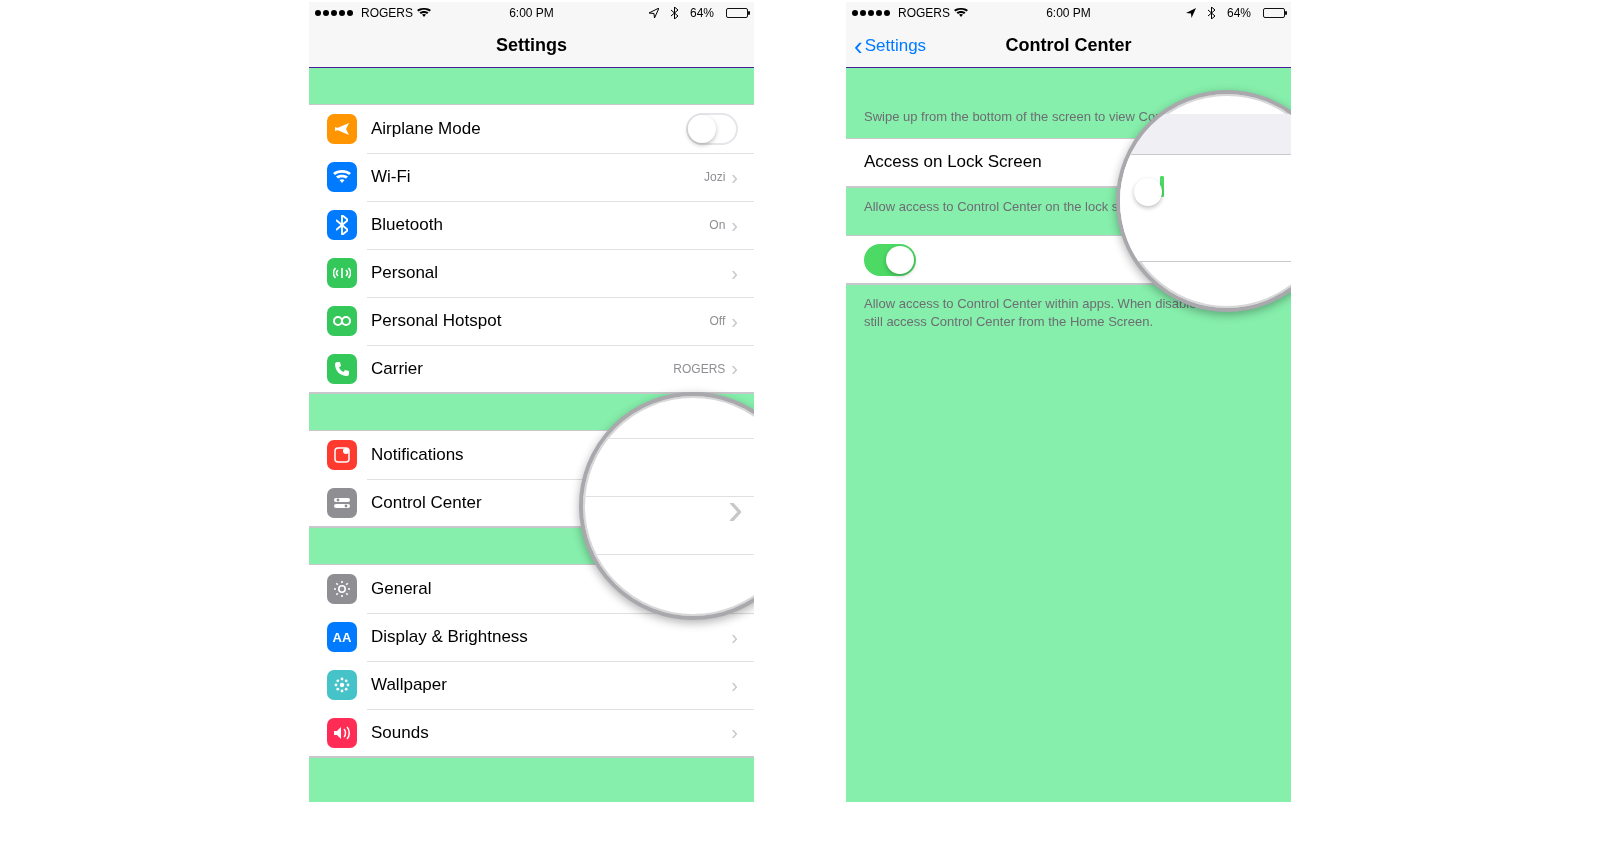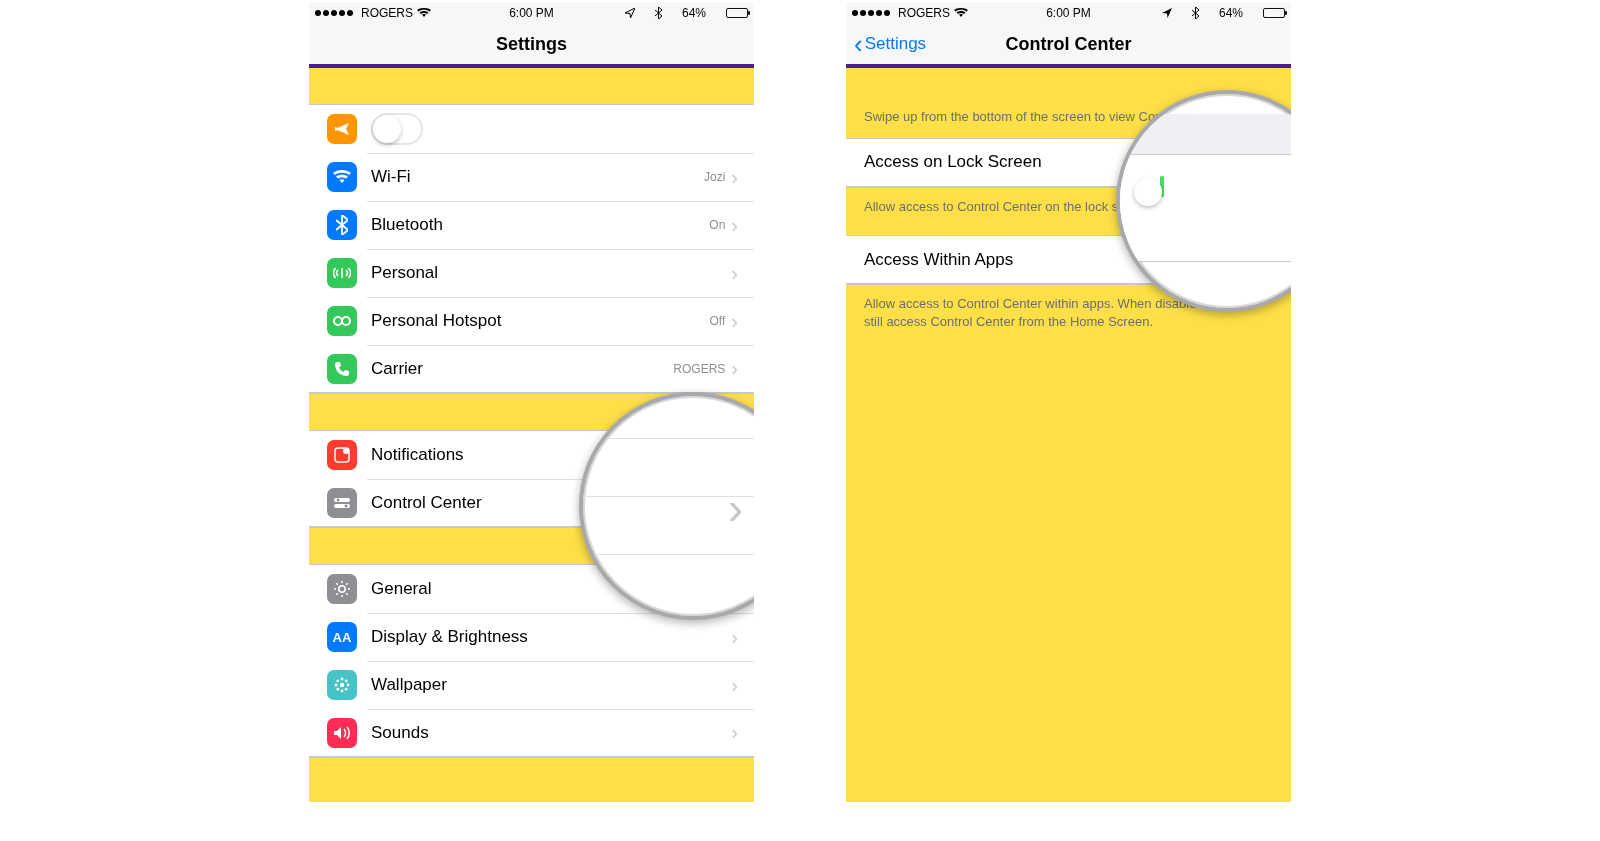--- a/index.html
+++ b/index.html
@@ -10,54 +10,54 @@
     height: 841px;
     display: flex;
     justify-content: center;
     align-items: flex-start;
     padding-top: 2px;
     gap: 92px;
   }
   .phone {
     width: 445px;
     height: 800px;
-    background: #fde047;
+    background: #86efac;
     position: relative;
     overflow: hidden;
   }
   
   .status-bar {
     height: 22px;
     background: #f7f7f8;
     display: flex;
     align-items: center;
     font-size: 12px;
     font-weight: 500;
     padding: 0 6px;
     color: #000;
     position: relative;
   }
   .status-left { display:flex; align-items:center; gap:4px; }
   .signal-dots { display:flex; gap:2px; }
   .dot { width:6px; height:6px; border-radius:50%; background:#000; }
   .carrier { font-size:12px; margin-left:4px; }
   .status-center { position:absolute; left:50%; transform:translateX(-50%); font-weight:400; }
-  .status-right { margin-left:auto; display:flex; align-items:center; gap:20px; }
+  .status-right { margin-left:auto; display:flex; align-items:center; gap:12px; }
   .nav-glyph { font-size:11px; }
   .battery-box {
     width:22px; height:10px; border:1px solid #111; border-radius:2px;
     padding:1px; position:relative;
   }
   .battery-box::after{content:""; position:absolute; right:-3px; top:2px; width:2px; height:4px; background:#111; border-radius:1px;}
   .battery-fill { width:60%; height:100%; background:#ffcc00; }
   
   .nav-bar {
     height: 44px;
     background: #f7f7f8;
-    border-bottom: 4px solid #4c1d95;
+    border-bottom: 1px solid #4c1d95;
     display:flex; align-items:center; justify-content:center;
     position:relative;
   }
   .nav-title { font-size:18px; font-weight:600; }
   .nav-back {
     position:absolute; left:8px; display:flex; align-items:center;
     color:#007aff; font-size:17px;
   }
   .nav-back .chev { font-size:26px; line-height:20px; margin-right:2px; font-weight:500; }
   
@@ -162,20 +162,21 @@
 
   <div class="group-spacer"></div>
 
   <div class="group">
     <div class="cell">
       <span class="app-icon bg-orange">
         <svg width="18" height="18" viewBox="0 0 18 18">
             <path d="M2 9 L16 3 L13 9 L16 15 Z M8 9 L2 11 L2 7 Z" fill="#fff"></path>
           </svg>
       </span>
+      <span class="cell-label">Airplane Mode</span>
       <span class="switch">
           <span class="knob"></span>
         </span>
     </div>
     <div class="cell">
       <span class="app-icon bg-blue">
         <svg width="18" height="14" viewBox="0 0 18 14">
             <path d="M9 13 L6.5 10 C8 9 10 9 11.5 10 Z M3 6.5 C6 4 12 4 15 6.5 L13 8.5 C11 7 7 7 5 8.5 Z M0 3 C4.5 -1 13.5 -1 18 3 L16 5 C12.5 2 5.5 2 2 5 Z" fill="#fff"></path>
           </svg>
       </span>
@@ -371,21 +372,20 @@
           <span class="knob"></span>
         </span>
     </div>
   </div>
   <div class="group-text">Allow access to Control Center on the lock screen.</div>
 
   <div style="height:14px;"></div>
 
   <div class="group">
     <div class="cell noicon">
-      <span class="cell-label">Access Within Apps</span>
       <span class="switch on">
           <span class="knob"></span>
         </span>
     </div>
   </div>
   <div class="group-text">Allow access to Control Center within apps. When disabled, you can still access Control Center from the Home Screen.</div>
 
   <div class="magnifier" style="width:222px;height:222px;left:270px;top:88px;">
     <div class="mag-content">
       <div style="position:absolute;left:0;right:0;top:20px;bottom:50px;background:#efeff4;"></div>

